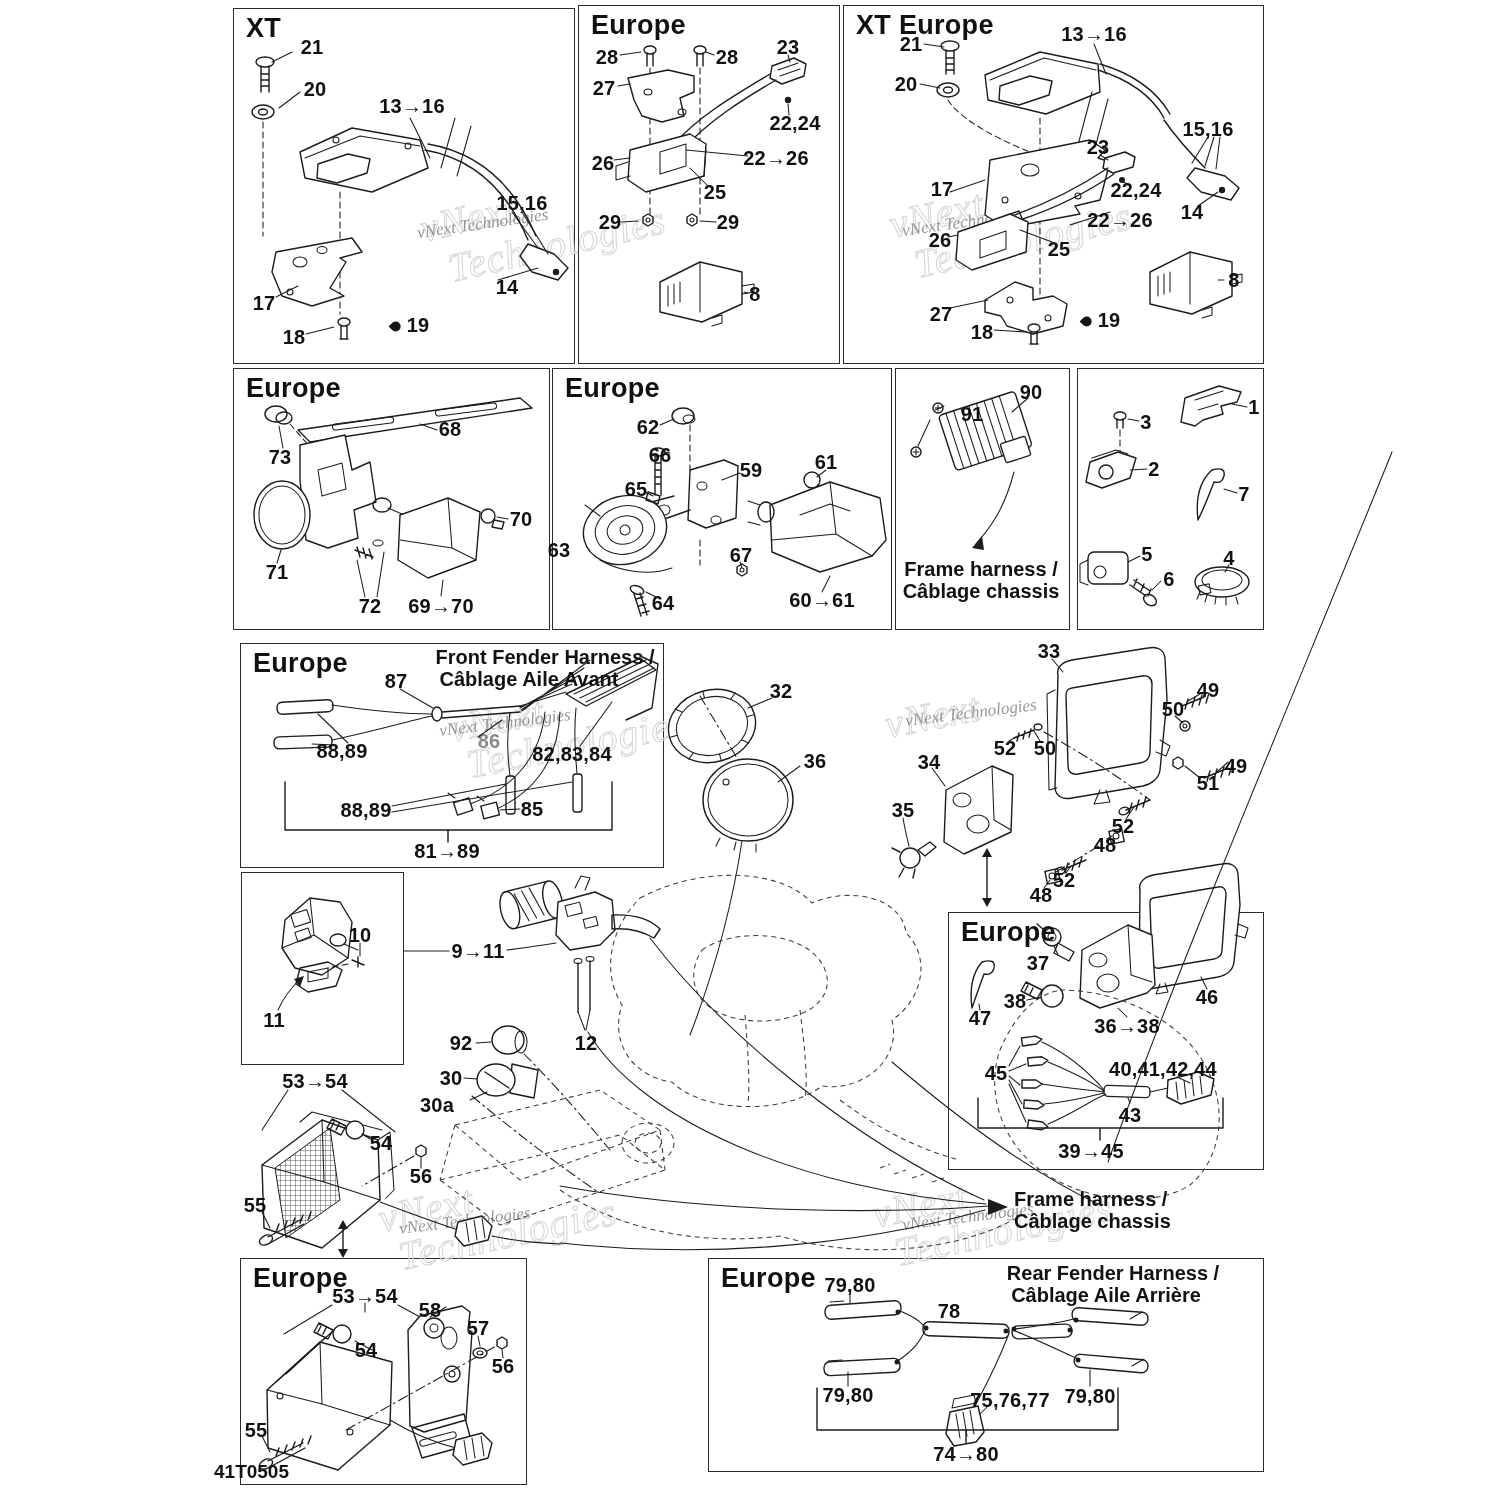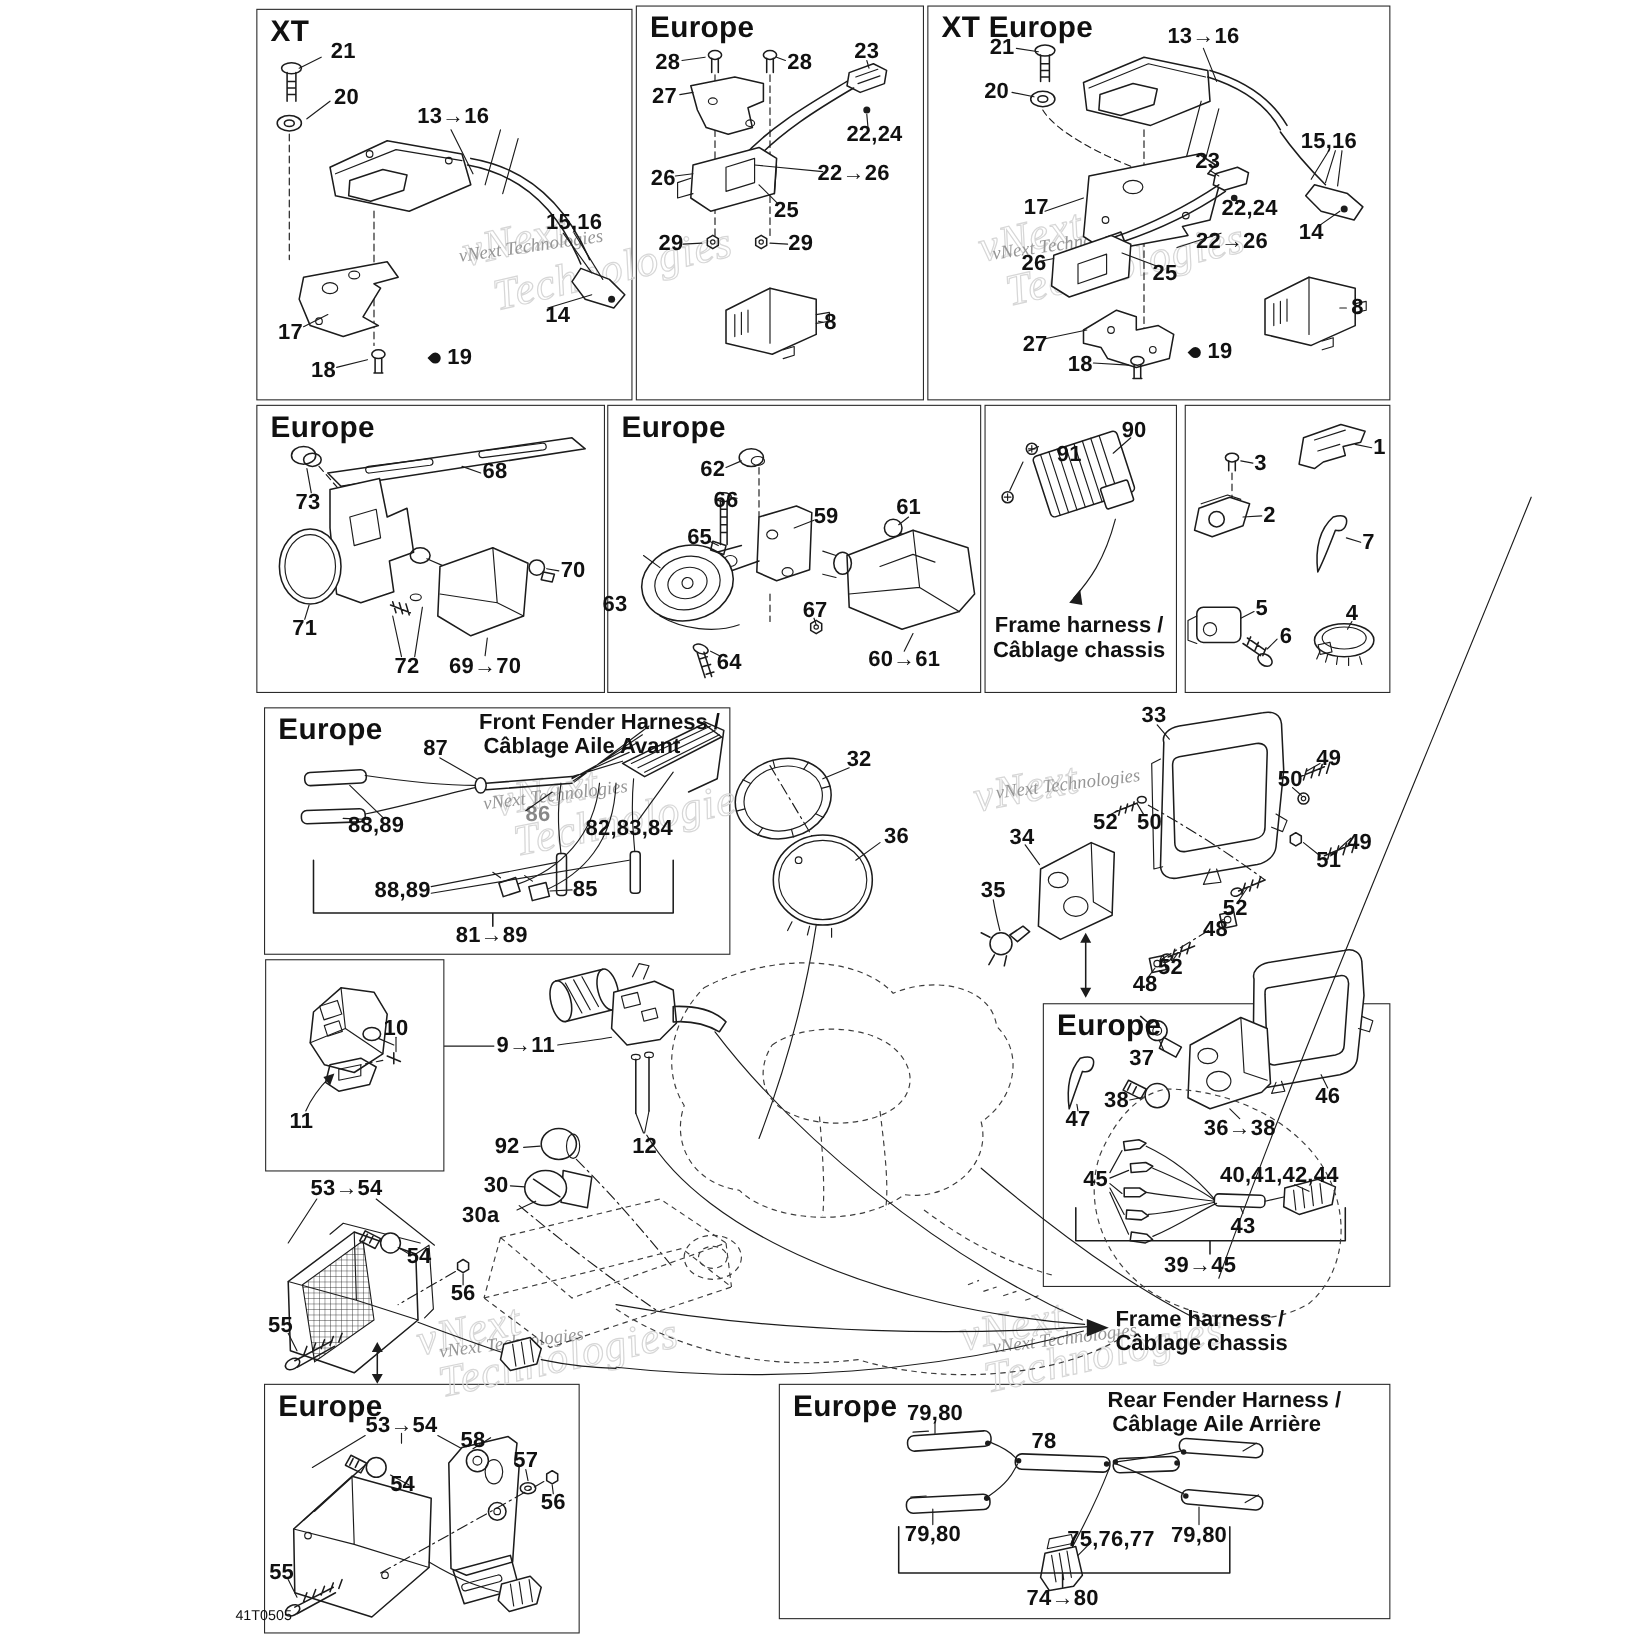--- a/index.html
+++ b/index.html
@@ -10,21 +10,21 @@
   .panel-title{position:absolute;z-index:3;font-weight:700;font-size:27px;letter-spacing:.3px;white-space:nowrap}
   .callout{position:absolute;z-index:3;font-weight:700;font-size:20px;white-space:nowrap;
            transform:translate(-50%,-50%);letter-spacing:.2px}
   .callout.dim{opacity:.5}
   .panel-header{position:absolute;z-index:3;font-weight:700;font-size:20px;white-space:nowrap;
                 transform:translate(-50%,0)}
   .note-text{position:absolute;z-index:3;font-weight:700;font-size:20px;white-space:nowrap}
   .note-text.center{transform:translate(-50%,0)}
   .drop{display:inline-block;width:10px;height:10px;background:#151515;border-radius:0 50% 50% 50%;
         transform:rotate(-45deg);margin-right:6px}
-  #doccode{position:absolute;left:214px;top:1461px;z-index:3;font-size:13px;font-weight:400}
+  #doccode{position:absolute;left:214px;top:1461px;z-index:3;font-size:19px;font-weight:700}
   .ln{stroke:#1c1c1c;fill:none;stroke-width:1.4;stroke-linejoin:round;stroke-linecap:round}
   .tn{stroke:#1c1c1c;fill:none;stroke-width:1.05;stroke-linejoin:round;stroke-linecap:round}
   .wfill{fill:#fff}
   .fb{fill:#1c1c1c;stroke:none}
   .dsh{stroke-dasharray:6 4}
   .dd{stroke-dasharray:10 4 2 4}
   .sk{stroke:#3c3c3c;fill:none;stroke-width:1.05;stroke-dasharray:5 4}
   .wm-s{font-family:"Liberation Serif",serif;font-style:italic;font-size:17px;fill:#969696}
   .wm-o{font-family:"Liberation Serif",serif;font-style:italic;font-size:40px;fill:none;
         stroke:#d7d7d7;stroke-width:1.1;letter-spacing:1px}

